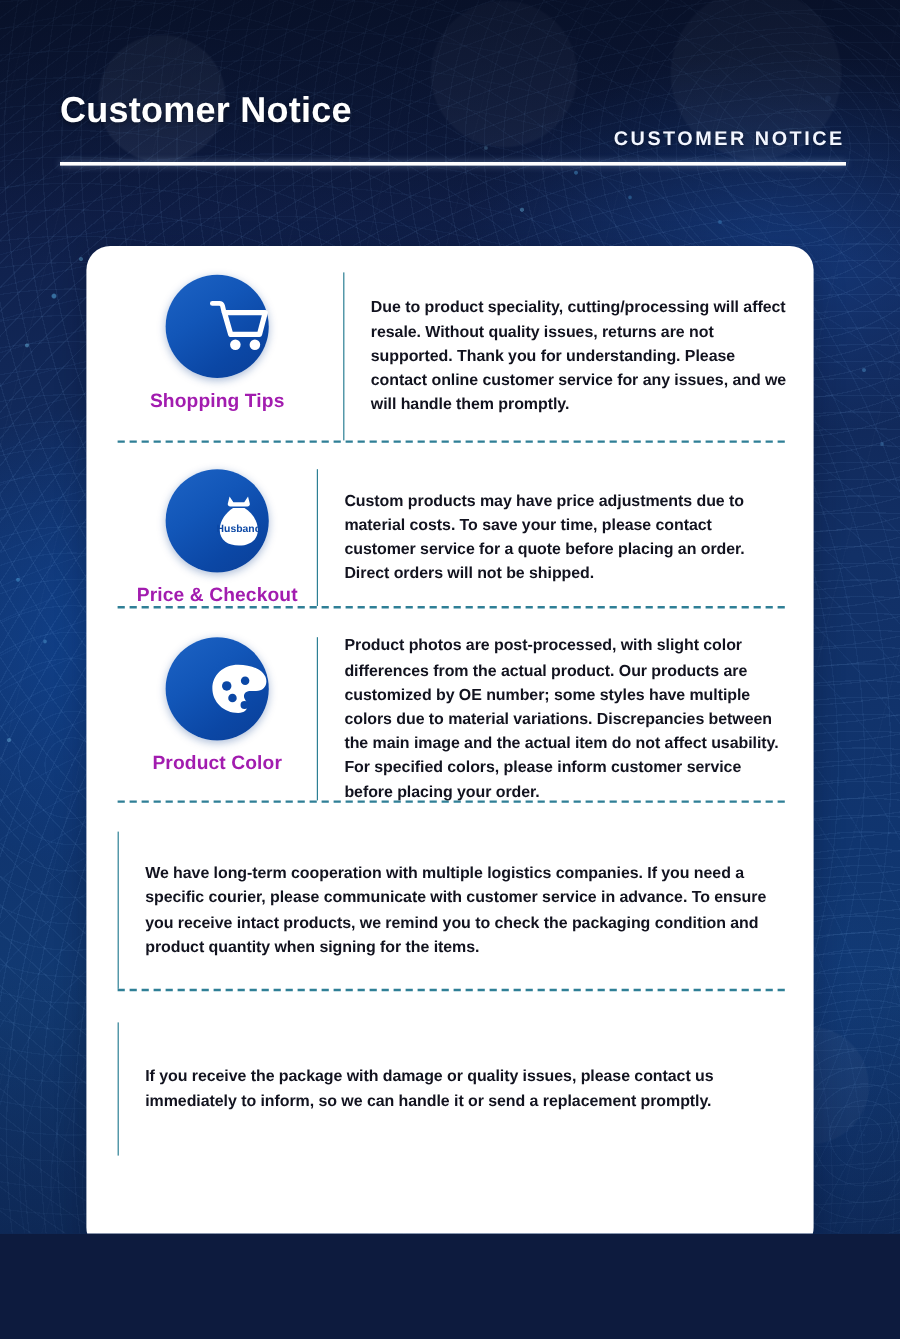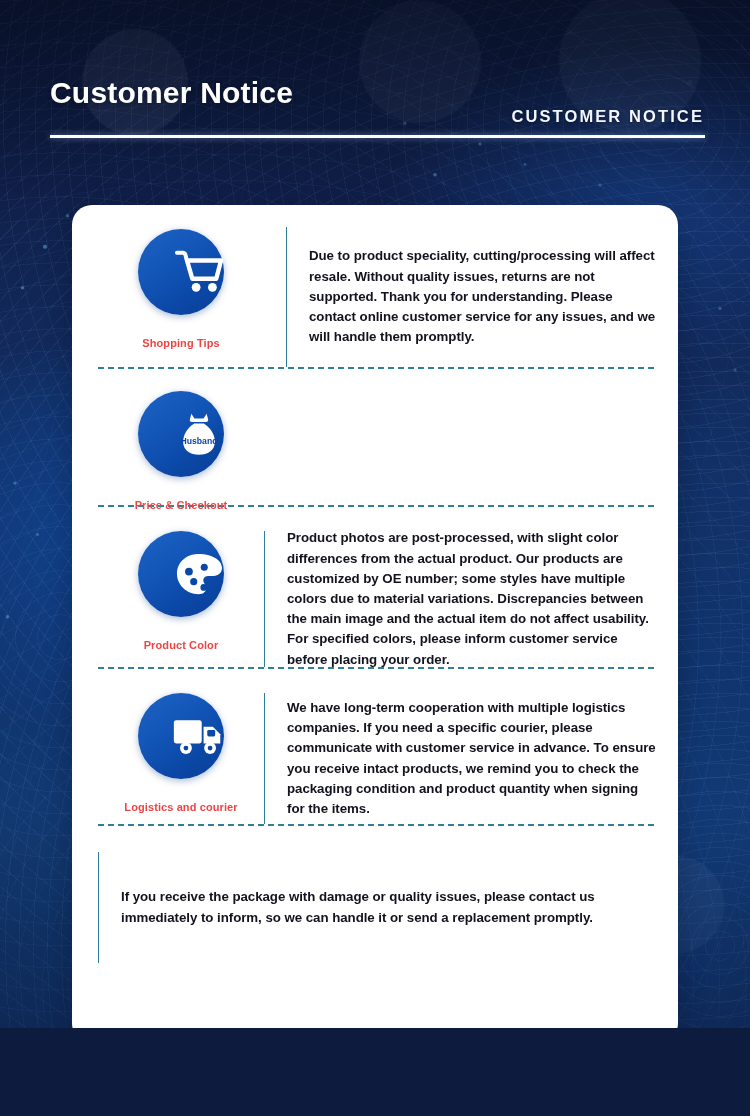--- a/index.html
+++ b/index.html
@@ -151,24 +151,24 @@
     background: linear-gradient(145deg, #1d63c4 0%, #1256b8 38%, #0b47a5 72%, #0a3f98 100%);
     display: flex;
     align-items: center;
     justify-content: flex-end;
     box-shadow: 0 2px 7px rgba(12,60,140,.35);
   }
 
   .icon-badge svg { display: block; }
 
   .icon-label {
-    margin-top: 22px;
-    font-size: 11px;
+    margin-top: 11px;
+    font-size: 16px;
     font-weight: bold;
-    color: #ef4444;
+    color: #a21caf;
     text-align: center;
     white-space: nowrap;
     letter-spacing: .1px;
   }
 
   
   .text-col {
     flex: 1 1 auto;
     border-left: 1.5px solid #2c7f94;
     padding-left: 22px;
@@ -243,20 +243,23 @@
         <div class="icon-col">
           <div class="icon-badge">
             <svg width="50" height="50" viewBox="0 0 52 52" aria-hidden="true">
               <path d="M18 5 l3.3 5 h9.4 L34 5 l1.6 6.5 c0 1.2 -1 2 -2.2 2 H18.6 c-1.2 0 -2.2 -.8 -2.2 -2 Z" fill="#ffffff"></path>
               <path d="M21 15 c-6 4 -11.5 10.5 -11.5 19 c0 9 7.5 13.5 16.5 13.5 s16.5 -4.5 16.5 -13.5
                        c0 -8.5 -5.5 -15 -11.5 -19 Z" fill="#ffffff"></path>
               <text x="26" y="36" text-anchor="middle" font-family="Liberation Sans, sans-serif" font-size="9" font-weight="bold" fill="#0b47a5">Husband</text>
             </svg>
           </div>
           <div class="icon-label">Price &amp; Checkout</div>
+        </div>
+        <div class="text-col">
+          <div class="body-text">Custom products may have price adjustments due to material costs. To save your time, please contact customer service for a quote before placing an order. Direct orders will not be shipped.</div>
         </div>
       </div>
 
       <div class="divider"></div>
 
       <div class="row row-3">
         <div class="icon-col">
           <div class="icon-badge">
             <svg width="50" height="46" viewBox="0 0 52 48" aria-hidden="true">
               <path d="M25.5 3 C12.5 3 3 12 3 23.5 C3 35.5 13 45 25.5 45
@@ -272,34 +275,20 @@
           <div class="icon-label">Product Color</div>
         </div>
         <div class="text-col">
           <div class="body-text">Product photos are post-processed, with slight color differences from the actual product. Our products are customized by OE number; some styles have multiple colors due to material variations. Discrepancies between the main image and the actual item do not affect usability. For specified colors, please inform customer service before placing your order.</div>
         </div>
       </div>
 
       <div class="divider"></div>
 
       <div class="row row-4">
-        <div class="icon-col">
-          <div class="icon-badge">
-            <svg width="52" height="42" viewBox="0 0 56 44" aria-hidden="true">
-              <rect x="2" y="5" width="30" height="25" rx="2.5" fill="#ffffff"></rect>
-              <path d="M34 12 h10 l8 8 v10 h-18 Z" fill="#ffffff"></path>
-              <rect x="38" y="15.5" width="8.5" height="7" rx="1.5" fill="#0b47a5"></rect>
-              <circle cx="15" cy="35" r="6.4" fill="#ffffff"></circle>
-              <circle cx="15" cy="35" r="2.6" fill="#0b47a5"></circle>
-              <circle cx="41" cy="35" r="6.4" fill="#ffffff"></circle>
-              <circle cx="41" cy="35" r="2.6" fill="#0b47a5"></circle>
-            </svg>
-          </div>
-          <div class="icon-label">Logistics and courier</div>
-        </div>
         <div class="text-col">
           <div class="body-text">We have long-term cooperation with multiple logistics companies. If you need a specific courier, please communicate with customer service in advance. To ensure you receive intact products, we remind you to check the packaging condition and product quantity when signing for the items.</div>
         </div>
       </div>
 
       <div class="divider"></div>
 
       <div class="row row-5">
         <div class="text-col">
           <div class="body-text">If you receive the package with damage or quality issues, please contact us immediately to inform, so we can handle it or send a replacement promptly.</div>

